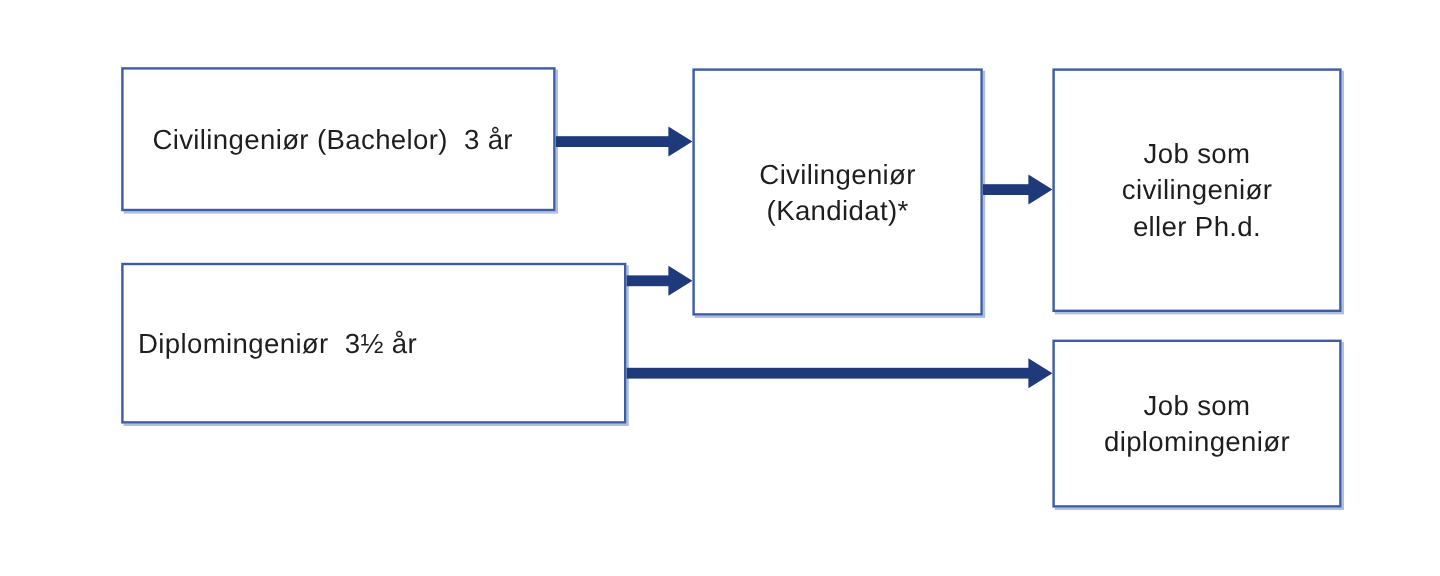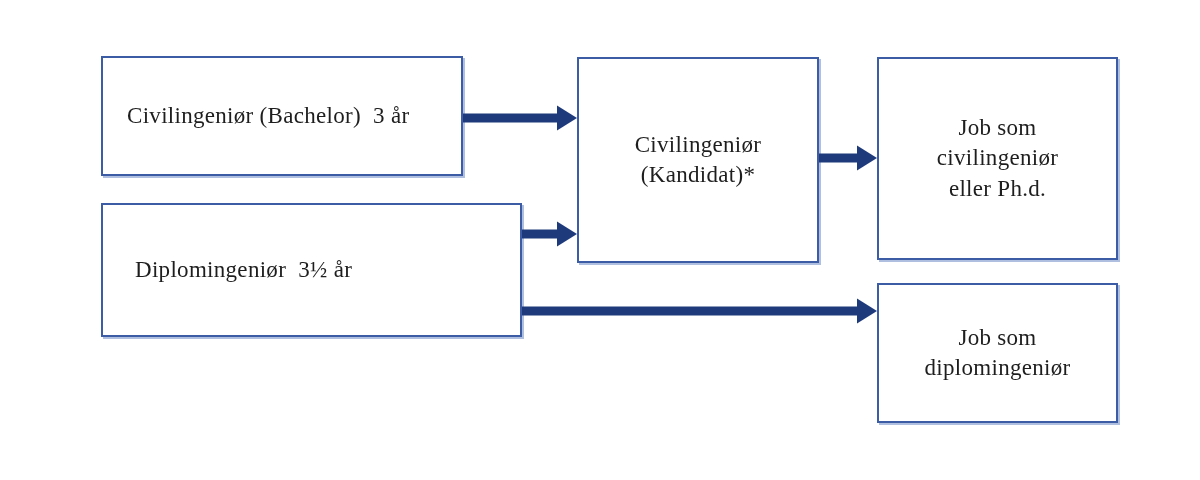--- a/index.html
+++ b/index.html
@@ -5,21 +5,21 @@
   html, body {
     margin: 0;
     padding: 0;
     background: #ffffff;
   }
   .canvas {
     position: relative;
     width: 1200px;
     height: 480px;
     background: var(--bg-color, #ffffff);
-    font-family: Liberation Serif, serif;
+    font-family: Liberation Sans, sans-serif;
     color: var(--text-color, #1e1e1e);
     overflow: hidden;
   }
   .box {
     position: absolute;
     box-sizing: border-box;
     background: #ffffff;
     border: 2px solid var(--border-color, #3d5ca6);
     box-shadow: 2px 2px 0 var(--shadow-color, #aebfe0);
     display: flex;
@@ -40,21 +40,21 @@
     white-space: pre-wrap;
   }
   .box.align-left {
     align-items: flex-start;
   }
   .box.align-center {
     align-items: center;
     text-align: center;
   }
   #box-bachelor   { left: 101px; top: 56px;  width: 362px; height: 120px; padding-left: 24px; }
-  #box-diplom     { left: 101px; top: 203px; width: 421px; height: 134px; padding-left: 32px; }
+  #box-diplom     { left: 101px; top: 219px; width: 421px; height: 134px; padding-left: 12px; }
   #box-kandidat   { left: 577px; top: 57px;  width: 242px; height: 206px; }
   #box-job-civil  { left: 877px; top: 57px;  width: 241px; height: 203px; }
   #box-job-diplom { left: 877px; top: 283px; width: 241px; height: 140px; }
 
   .arrow {
     position: absolute;
     color: var(--arrow-color, #1e3a7b);
     display: block;
   }
   #arrow-bachelor-to-kandidat { left: 463px; top: 105px; }

